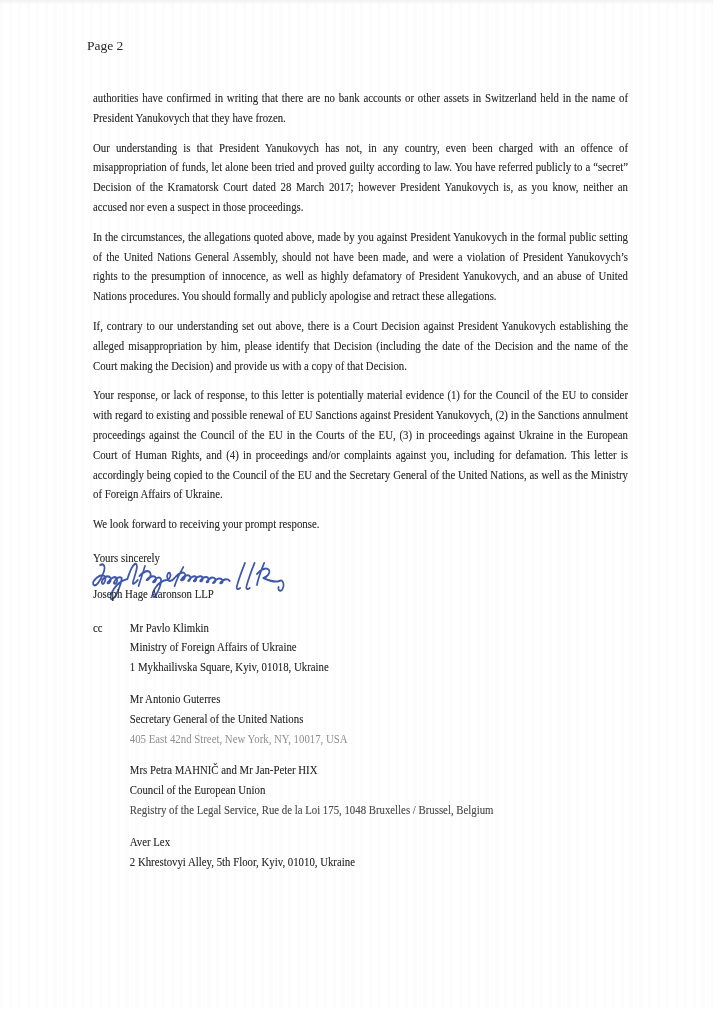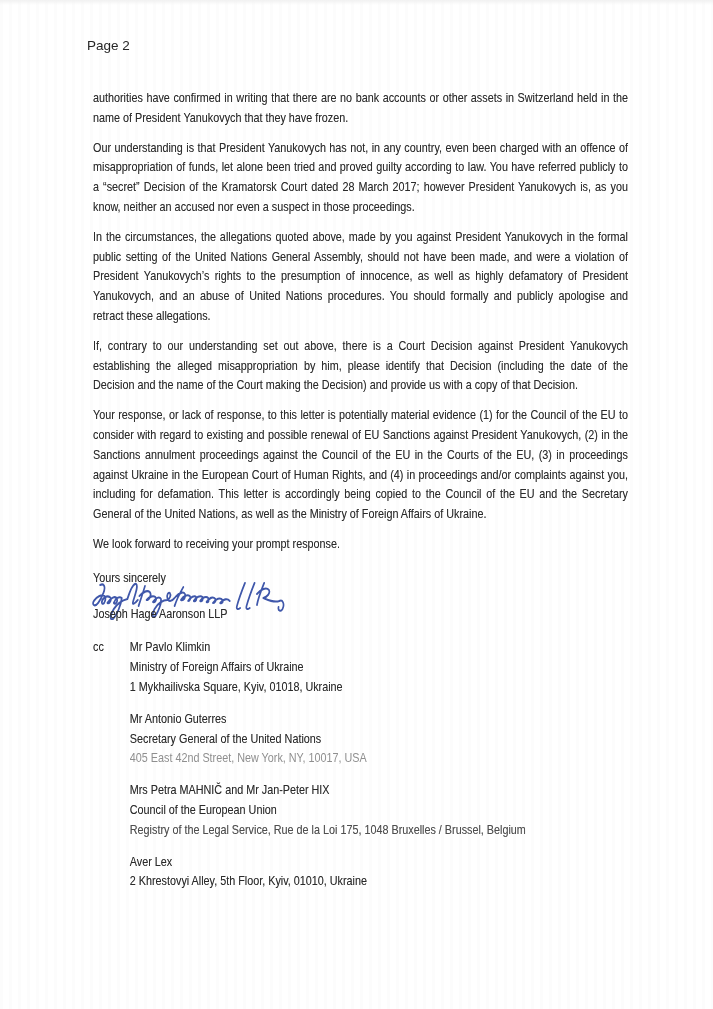--- a/index.html
+++ b/index.html
@@ -6,21 +6,21 @@
     margin: 0;
     padding: 0;
     background: #ffffff;
   }
   .scan-page {
     position: relative;
     width: 713px;
     height: 1009px;
     background: #ffffff;
     overflow: hidden;
-    font-family: Liberation Sans, sans-serif;
+    font-family: Liberation Serif, serif;
     color: #2b2b2b;
   }
   
   .scan-texture {
     position: absolute;
     inset: 0;
     pointer-events: none;
     background:
       linear-gradient(#f1f1f1, rgba(255,255,255,0) 5px),
       repeating-linear-gradient(90deg,

